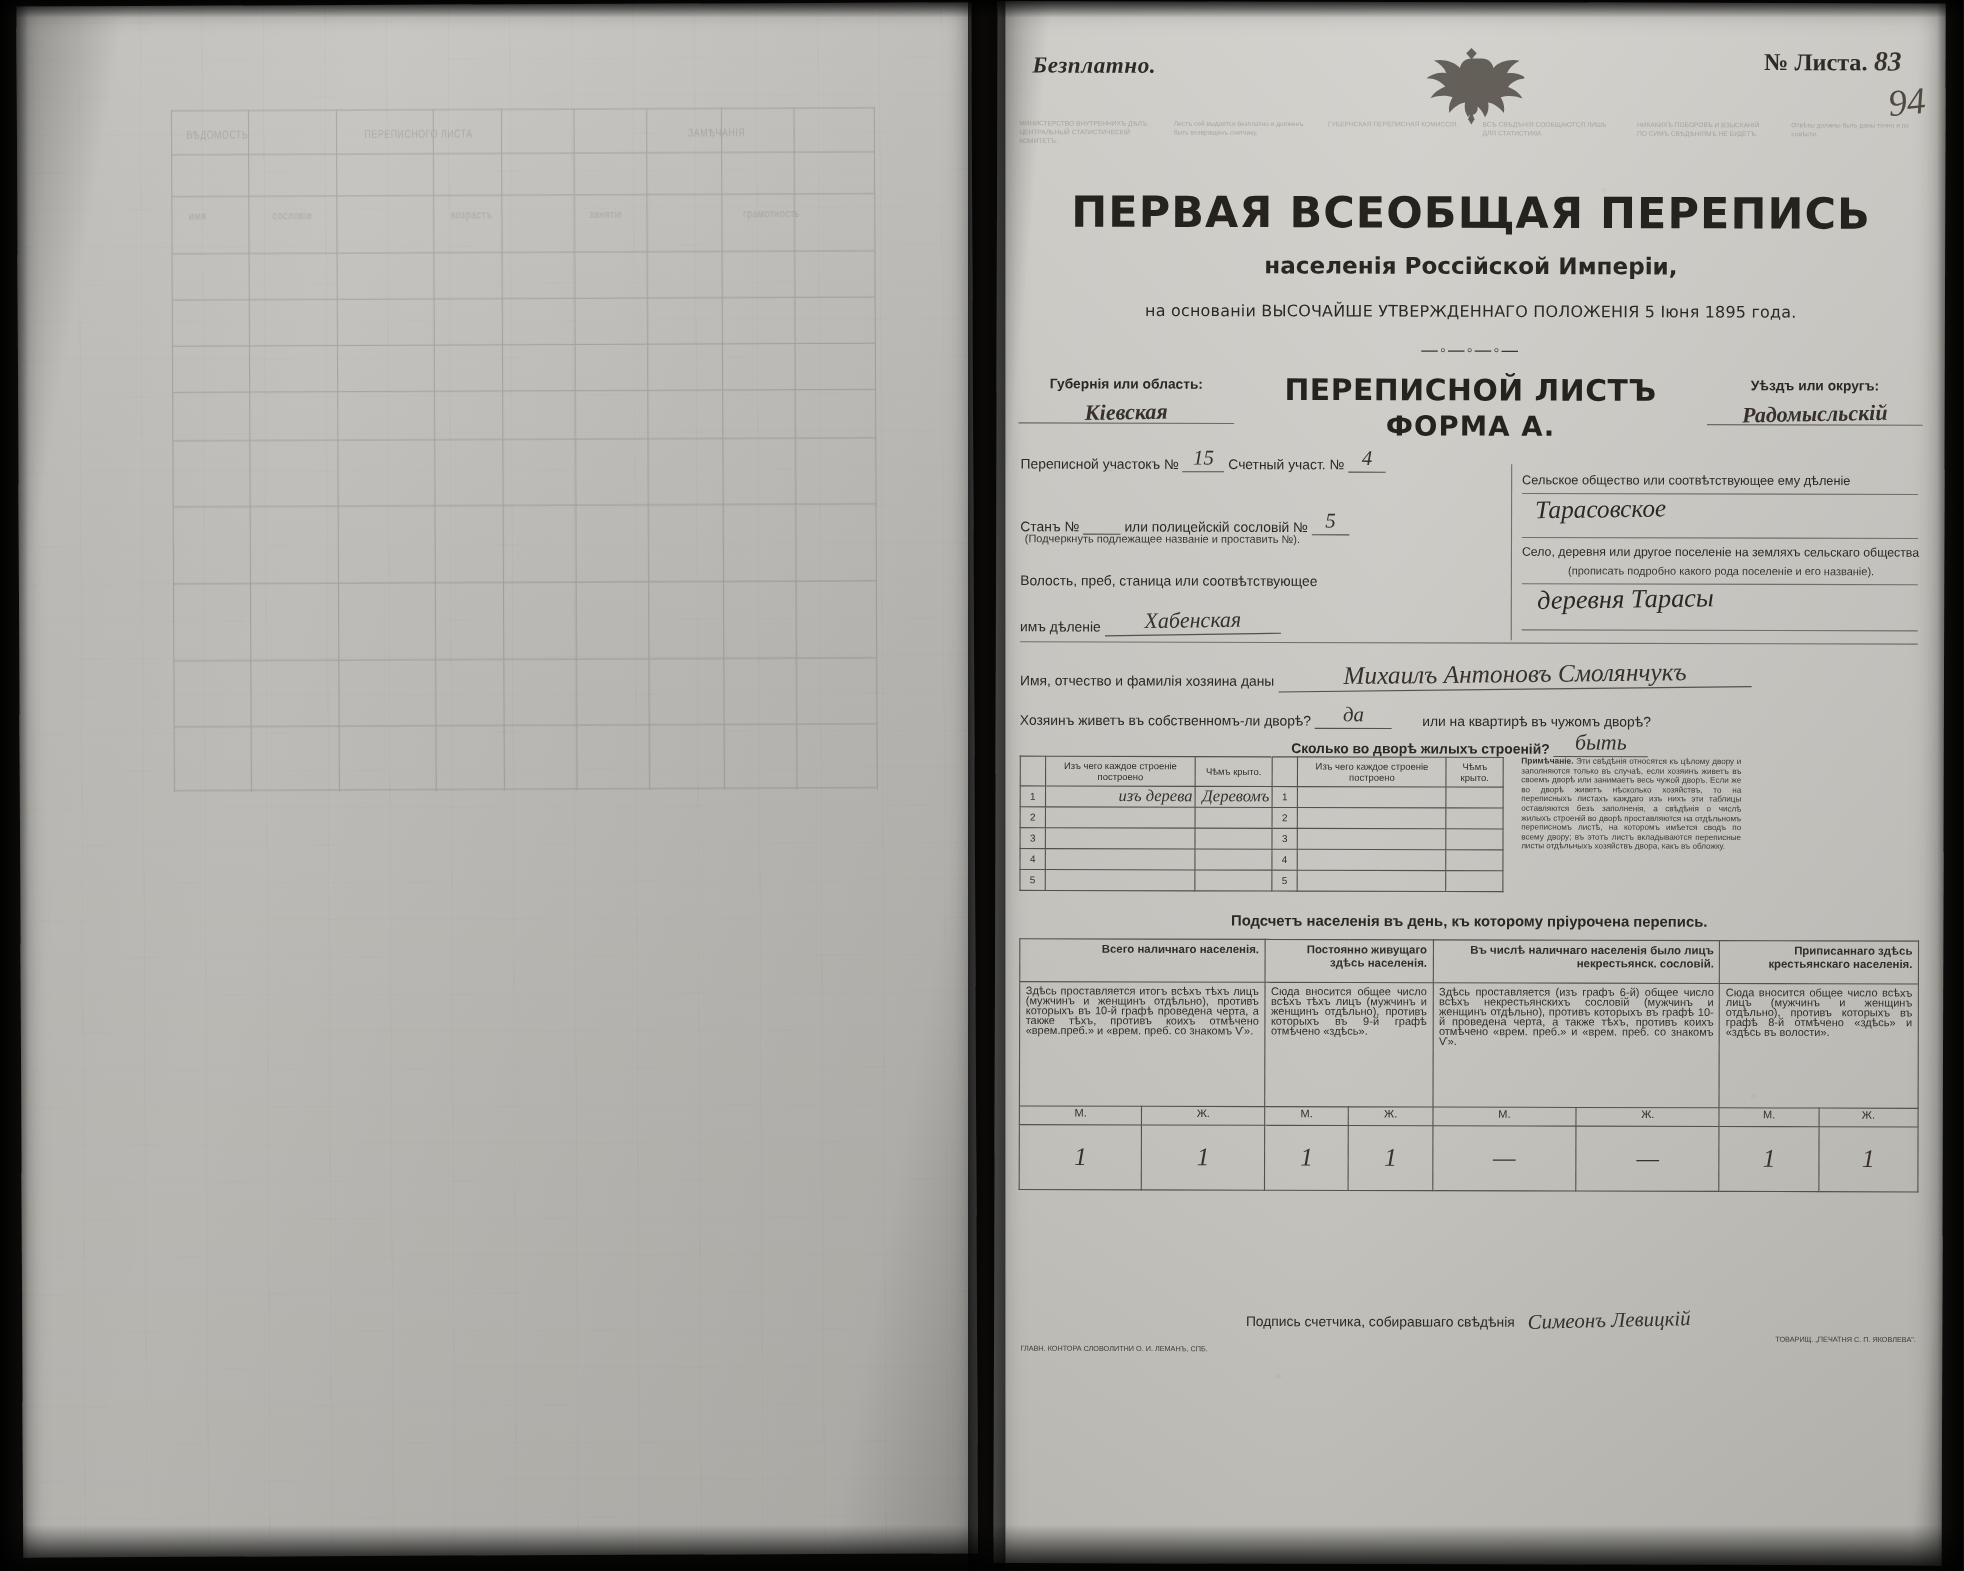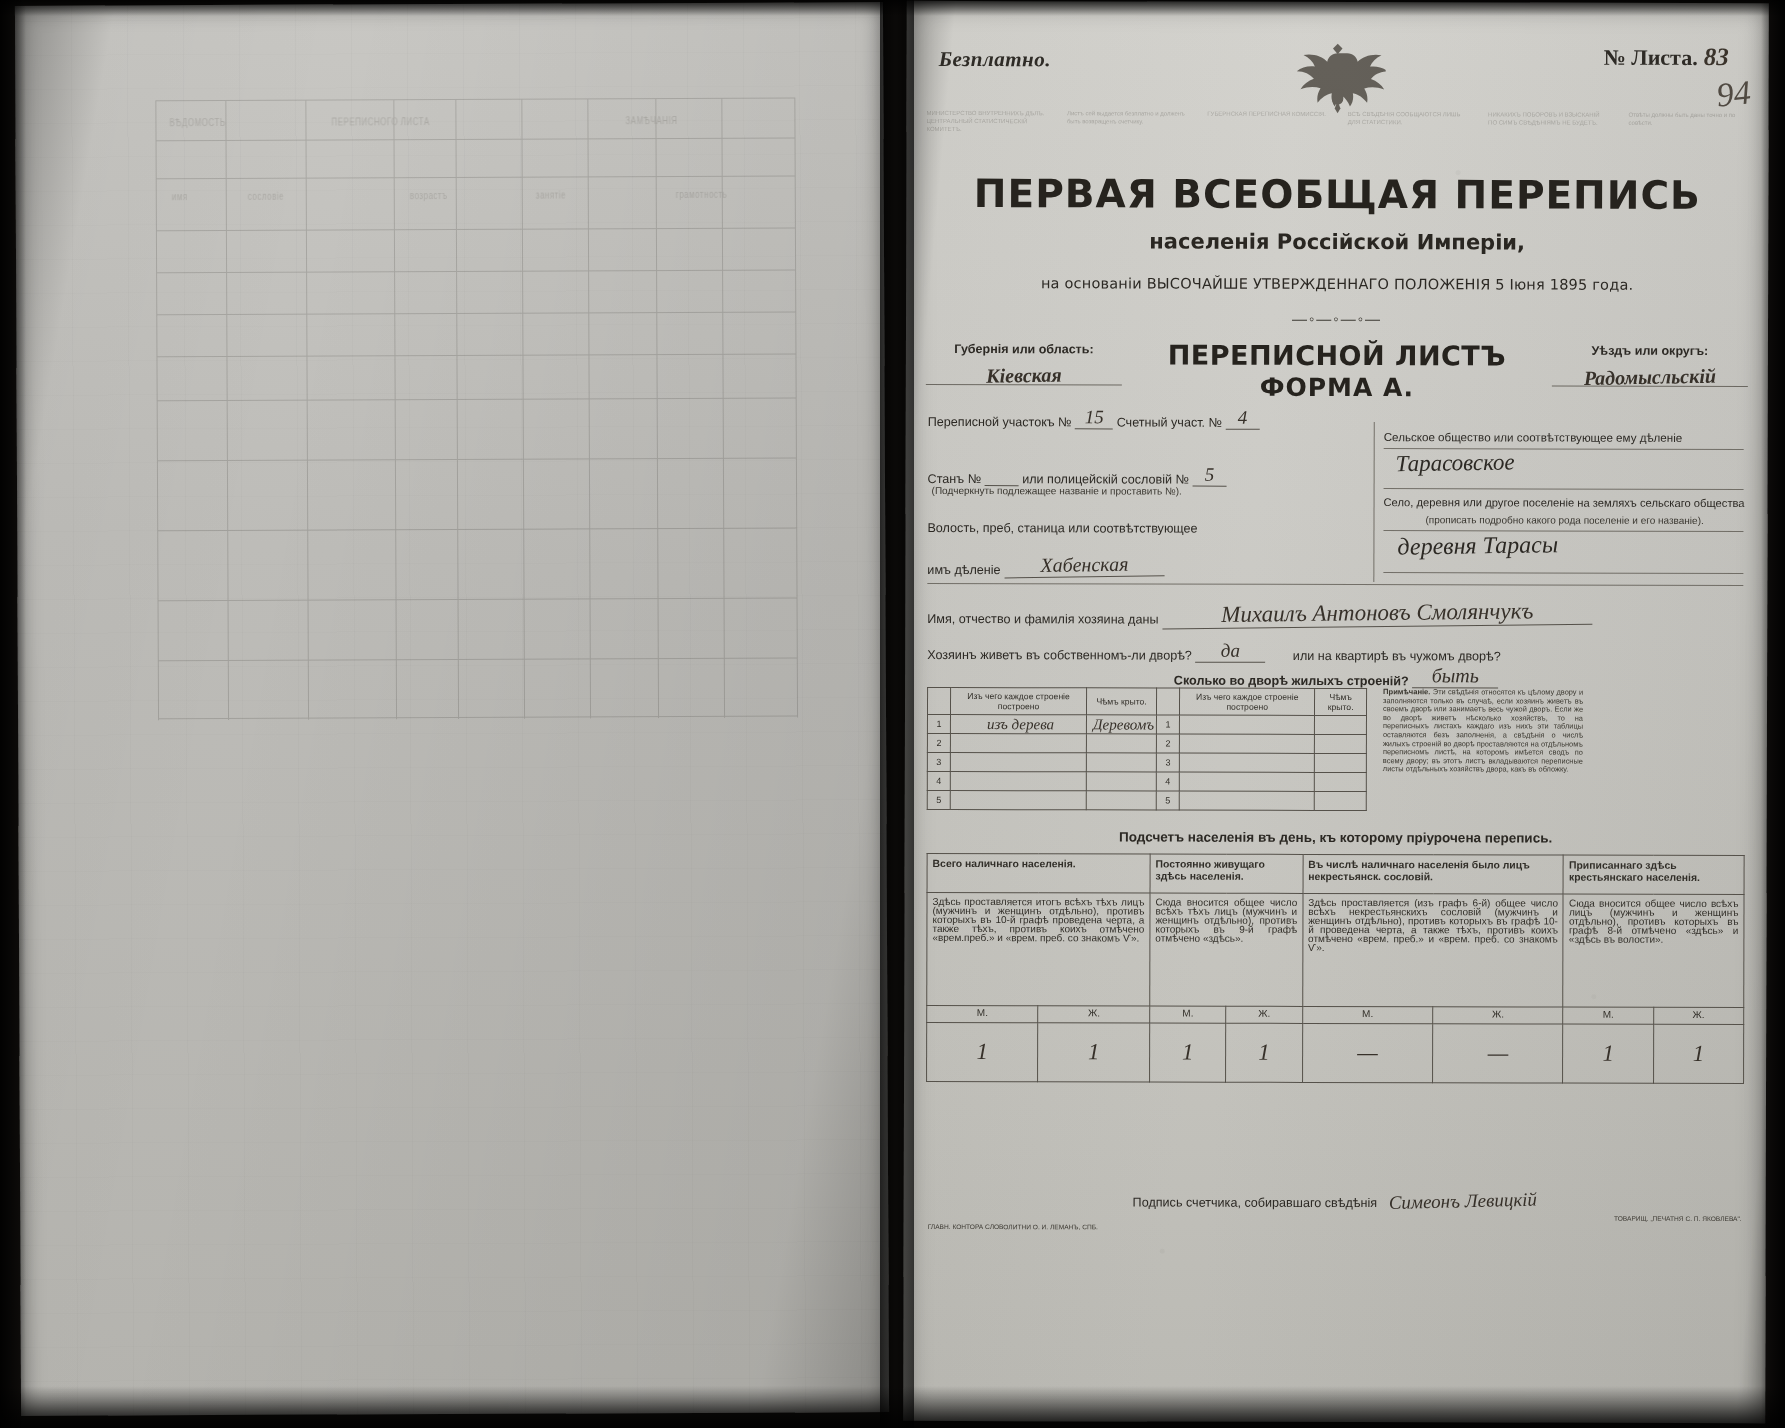--- a/index.html
+++ b/index.html
@@ -318,21 +318,21 @@
     font-weight: normal;
     padding: 0 2px;
   }
   .bt th { height: 26px; font-size: 8.6px; line-height: 10px; }
   .bt .numcol { width: 18px; }
   .bt .hwcell {
     font-family: "Liberation Serif", serif;
     font-style: italic;
     font-size: 15px;
     color: #37312a;
-    text-align: center;
+    text-align: right;
     padding-left: 6px;
   }
   .note-box {
     position: absolute;
     left: 478px;
     top: 686px;
     width: 200px;
     font-size: 7.4px;
     line-height: 8.6px;
     text-align: justify;
@@ -358,21 +358,21 @@
     border-collapse: collapse;
     color: #312e28;
   }
   .ct td, .ct th {
     border: 1px solid #55514a;
     vertical-align: top;
     padding: 4px 5px;
     font-weight: normal;
   }
   .ct .hdr {
-    text-align: left;
+    text-align: right;
     font-size: 10.4px;
     line-height: 12px;
     font-weight: bold;
     height: 30px;
   }
   .ct .desc {
     font-size: 10px;
     line-height: 9px;
     text-align: justify;
     height: 104px;

